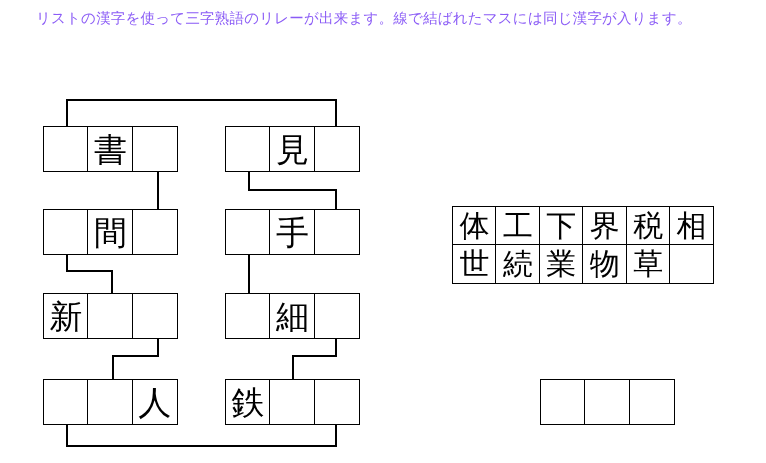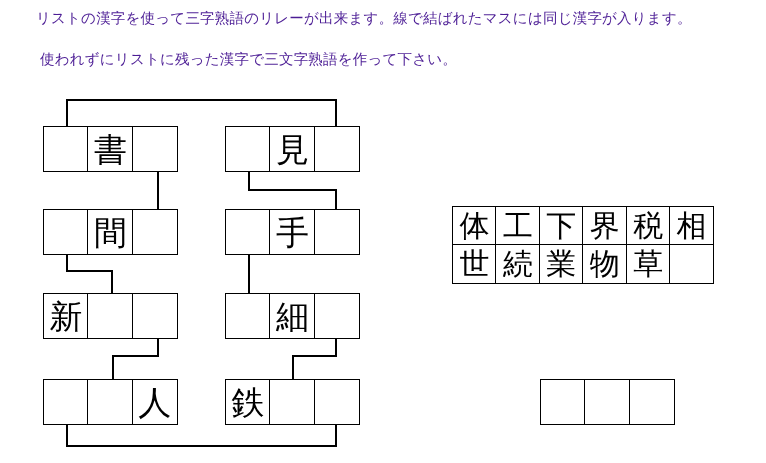--- a/index.html
+++ b/index.html
@@ -22,21 +22,21 @@
     left: 36px;
     top: 8px;
     width: 715px;
   }
   .instr-line {
     font-family: Liberation Serif, serif;
     font-size: 14.5px;
     line-height: 1.45;
     letter-spacing: 0.2px;
     white-space: nowrap;
-    color: #4c1d95;
+    color: #8b5cf6;
   }
   .instr-line.second {
     margin-top: 20px;
     margin-left: 4px;
   }
 
   
   #puzzle-area {
     position: absolute;
     left: 0;
@@ -113,21 +113,20 @@
     margin-left: -1.6px;
     background: #ffffff;
   }
   .answer-cell:first-child { margin-left: 0; }
 </style>
 </head>
 <body>
 
 <div id="instructions">
   <div class="instr-line">リストの漢字を使って三字熟語のリレーが出来ます。線で結ばれたマスには同じ漢字が入ります。</div>
-  <div class="instr-line second">使われずにリストに残った漢字で三文字熟語を作って下さい。</div>
 </div>
 
 <div id="puzzle-area">
 
   <div class="conn v" style="left:66px; top:99px; height:28px;"></div>
   <div class="conn h" style="left:66px; top:99px; width:271px;"></div>
   <div class="conn v" style="left:335px; top:99px; height:28px;"></div>
 
   <div class="conn v" style="left:157px; top:171px; height:39px;"></div>
 

